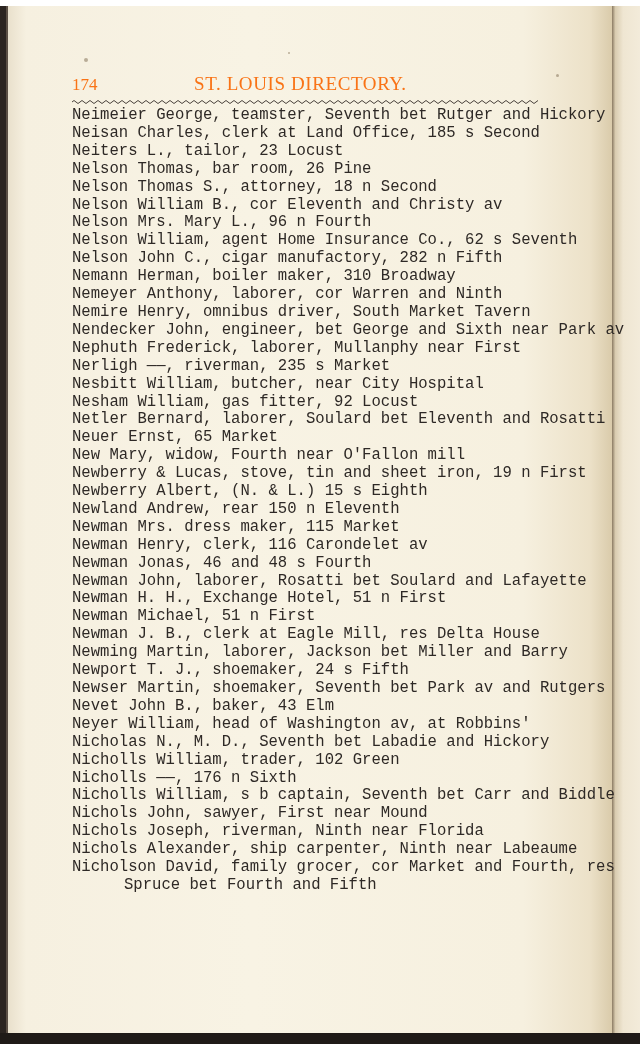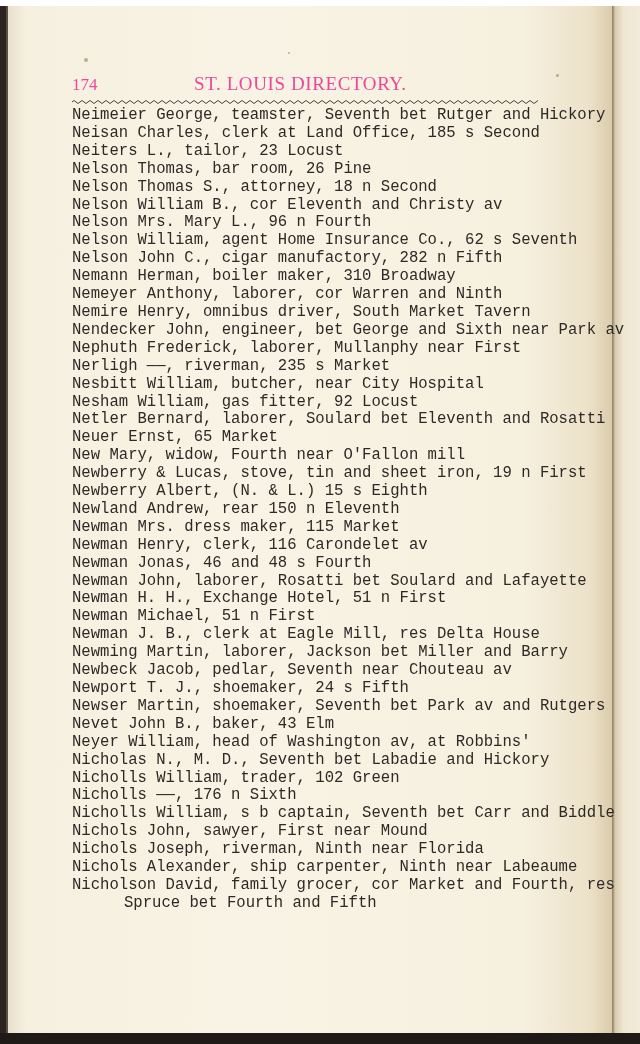--- a/index.html
+++ b/index.html
@@ -24,21 +24,21 @@
     }
     .bottom-edge {
       position: absolute; left: 0; top: 1033px; width: 640px; height: 11px;
       background: #1f1a17;
     }
     .spot {
       position: absolute; border-radius: 50%; background: #8f7e66; opacity: .6;
     }
     .header {
       position: absolute; left: 72px; top: 73px; width: 466px; height: 24px;
-      color: #ec4899;
+      color: #f97316;
     }
     .page-number {
       position: absolute; left: 0; top: 2px; font-size: 17px;
     }
     .running-title {
       position: absolute; left: 122px; top: 0px; font-size: 19px; letter-spacing: 0.6px;
     }
     .wavy-rule {
       position: absolute; left: 72px; top: 98px; width: 466px; height: 8px;
     }
@@ -96,21 +96,20 @@
   <div class="entry">Newberry Albert, (N. &amp; L.) 15 s Eighth</div>
   <div class="entry">Newland Andrew, rear 150 n Eleventh</div>
   <div class="entry">Newman Mrs. dress maker, 115 Market</div>
   <div class="entry">Newman Henry, clerk, 116 Carondelet av</div>
   <div class="entry">Newman Jonas, 46 and 48 s Fourth</div>
   <div class="entry">Newman John, laborer, Rosatti bet Soulard and Lafayette</div>
   <div class="entry">Newman H. H., Exchange Hotel, 51 n First</div>
   <div class="entry">Newman Michael, 51 n First</div>
   <div class="entry">Newman J. B., clerk at Eagle Mill, res Delta House</div>
   <div class="entry">Newming Martin, laborer, Jackson bet Miller and Barry</div>
-  <div class="entry">Newbeck Jacob, pedlar, Seventh near Chouteau av</div>
   <div class="entry">Newport T. J., shoemaker, 24 s Fifth</div>
   <div class="entry">Newser Martin, shoemaker, Seventh bet Park av and Rutgers</div>
   <div class="entry">Nevet John B., baker, 43 Elm</div>
   <div class="entry">Neyer William, head of Washington av, at Robbins'</div>
   <div class="entry">Nicholas N., M. D., Seventh bet Labadie and Hickory</div>
   <div class="entry">Nicholls William, trader, 102 Green</div>
   <div class="entry">Nicholls ——, 176 n Sixth</div>
   <div class="entry">Nicholls William, s b captain, Seventh bet Carr and Biddle</div>
   <div class="entry">Nichols John, sawyer, First near Mound</div>
   <div class="entry">Nichols Joseph, riverman, Ninth near Florida</div>

